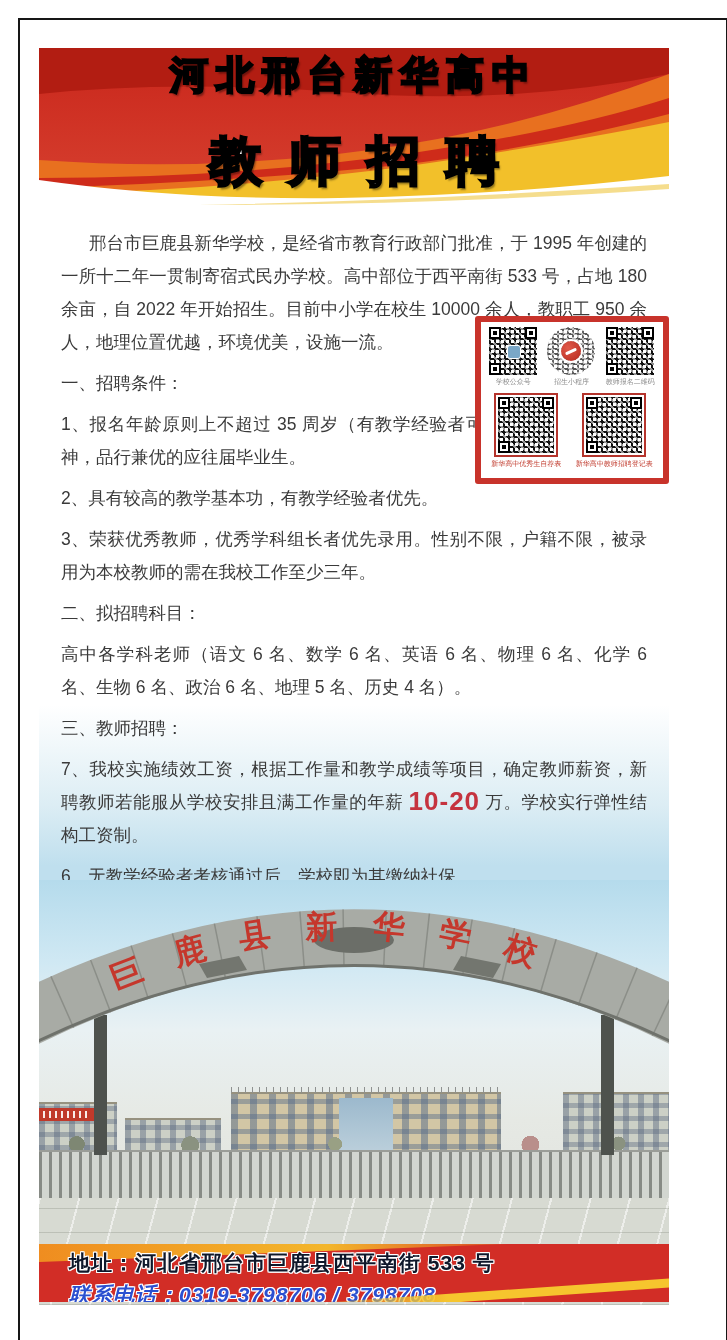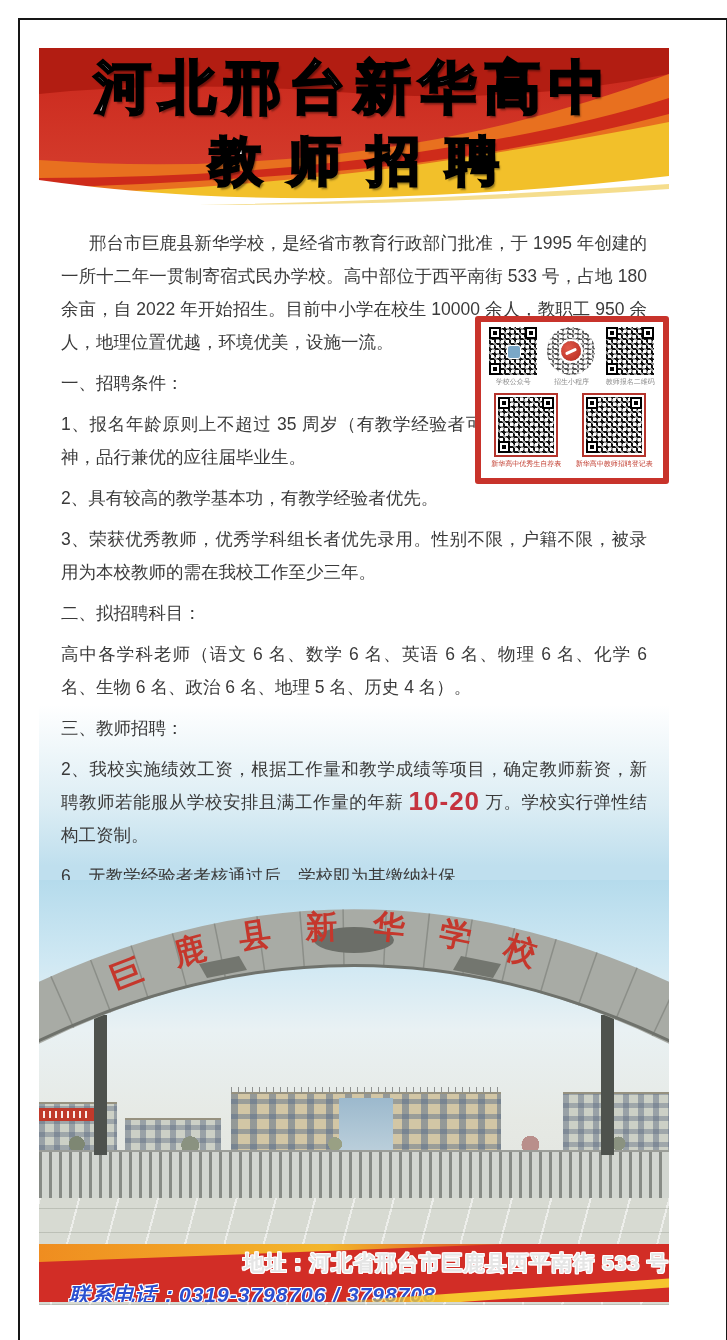--- a/index.html
+++ b/index.html
@@ -7,21 +7,21 @@
   .frame{position:absolute;left:18px;top:18px;width:668px;height:1298px;border:2px solid #161616;
          background:#fff;box-shadow:7px 7px 0 #7f90ee;box-sizing:content-box;
          padding:28px 19px 10px 19px;}
   .poster{position:relative;width:630px;}
 
   
   .banner{position:relative;width:630px;height:157px;overflow:hidden;}
   .banner svg{position:absolute;inset:0;}
   .title1,.title2{position:absolute;left:0;width:100%;text-align:center;color:#fff;font-weight:bold;
         -webkit-text-stroke:2.5px #000;text-shadow:2px 3px 2px rgba(0,0,0,.4);white-space:nowrap;}
-  .title1{top:2px;font-size:57px;letter-spacing:8px;}
+  .title1{top:2px;font-size:38px;letter-spacing:8px;}
   .title2{top:78px;font-size:53px;letter-spacing:26px;text-indent:26px;}
 
   
   .sec-text{position:relative;width:602px;height:661px;padding:14px 14px 0 14px;
         background:linear-gradient(180deg,#ffffff 0px,#ffffff 500px,#dcedf4 600px,#bfdfee 661px);
         color:#3a3a3a;font-size:17.5px;line-height:33px;text-align:justify;overflow:hidden;}
   .sec-text p{margin:8px;}
   .indent{text-indent:1.6em;}
   .hl{color:#c5333f;font-size:26px;font-weight:bold;line-height:1;vertical-align:-2px;letter-spacing:1px;}
 
@@ -61,21 +61,21 @@
                         repeating-linear-gradient(105deg,rgba(255,255,255,.55) 0 2px,transparent 2px 38px);}
 
   
   .contact{position:absolute;left:0;top:364px;width:630px;height:58px;background:#d22d26;z-index:2;overflow:hidden;}
   .contact:before{content:"";position:absolute;left:-20px;top:-14px;width:560px;height:22px;
        background:linear-gradient(90deg,#ef8a1f,#f3b62c 55%,rgba(210,45,38,0) 95%);transform:rotate(-2.2deg);}
   .contact:after{content:"";position:absolute;right:-30px;bottom:2px;width:420px;height:9px;
        background:linear-gradient(90deg,rgba(246,197,46,0),#f6c52e 40%,#f6c52e);transform:rotate(-4deg);}
   .addr,.phone{position:relative;padding-left:30px;font-weight:bold;white-space:nowrap;letter-spacing:1px;
        text-shadow:-1px 0 #fff,1px 0 #fff,0 -1px #fff,0 1px #fff,1px 1px #fff,-1px -1px #fff,1px -1px #fff,-1px 1px #fff;}
-  .addr{margin-top:5px;font-size:21px;color:#e5e5e5;text-align:right;}
+  .addr{margin-top:5px;font-size:21px;color:#0f172a;}
   .phone{margin-top:4px;font-size:21px;color:#2b4fd0;font-style:italic;}
 
   
   .qr-panel{position:absolute;right:0;top:268px;width:176px;height:148px;background:#fff;
        border:6px solid #c8332b;border-radius:3px;z-index:3;padding:5px 3px 3px 3px;}
   .qr-row{display:flex;justify-content:space-around;align-items:flex-start;}
   .qr-cell{display:flex;flex-direction:column;align-items:center;}
   .qr{position:relative;width:48px;height:48px;background:#fff;
       background-image:repeating-linear-gradient(45deg,rgba(255,255,255,.55) 0 2px,transparent 2px 5px),
                        repeating-linear-gradient(0deg,#111 0 2px,transparent 2px 5px),
@@ -128,21 +128,21 @@
 
       <div class="sec-text">
         <p class="indent">邢台市巨鹿县新华学校，是经省市教育行政部门批准，于 1995 年创建的一所十二年一贯制寄宿式民办学校。高中部位于西平南街 533 号，占地 180 余亩，自 2022 年开始招生。目前中小学在校生 10000 余人，教职工 950 余人，地理位置优越，环境优美，设施一流。</p>
         <p>一、招聘条件：</p>
         <p>1、报名年龄原则上不超过 35 周岁（有教学经验者可放宽），具有奉献精神，品行兼优的应往届毕业生。</p>
         <p>2、具有较高的教学基本功，有教学经验者优先。</p>
         <p>3、荣获优秀教师，优秀学科组长者优先录用。性别不限，户籍不限，被录用为本校教师的需在我校工作至少三年。</p>
         <p>二、拟招聘科目：</p>
         <p>高中各学科老师（语文 6 名、数学 6 名、英语 6 名、物理 6 名、化学 6 名、生物 6 名、政治 6 名、地理 5 名、历史 4 名）。</p>
         <p>三、教师招聘：</p>
-        <p><span>2、我校实施绩效工资，根据工作量和教学成绩等项目，确定教师薪资，新聘教师若能服从学校安排且满工作量的年薪 </span><span class="hl">10-20</span><span> 万。学校实行弹性结构工资制。</span></p>
+        <p><span>7、我校实施绩效工资，根据工作量和教学成绩等项目，确定教师薪资，新聘教师若能服从学校安排且满工作量的年薪 </span><span class="hl">10-20</span><span> 万。学校实行弹性结构工资制。</span></p>
         <p>6、无教学经验者考核通过后，学校即为其缴纳社保。</p>
         <p>4、学校为教师免费提供食宿。</p>
       </div>
 
       <div class="photo">
         <div class="bld gray bld-l1"></div>
         <div class="bld gray bld-l2"></div>
         <div class="red-sign"></div>
         <div class="bld bld-center">
           <span class="rail"></span>

